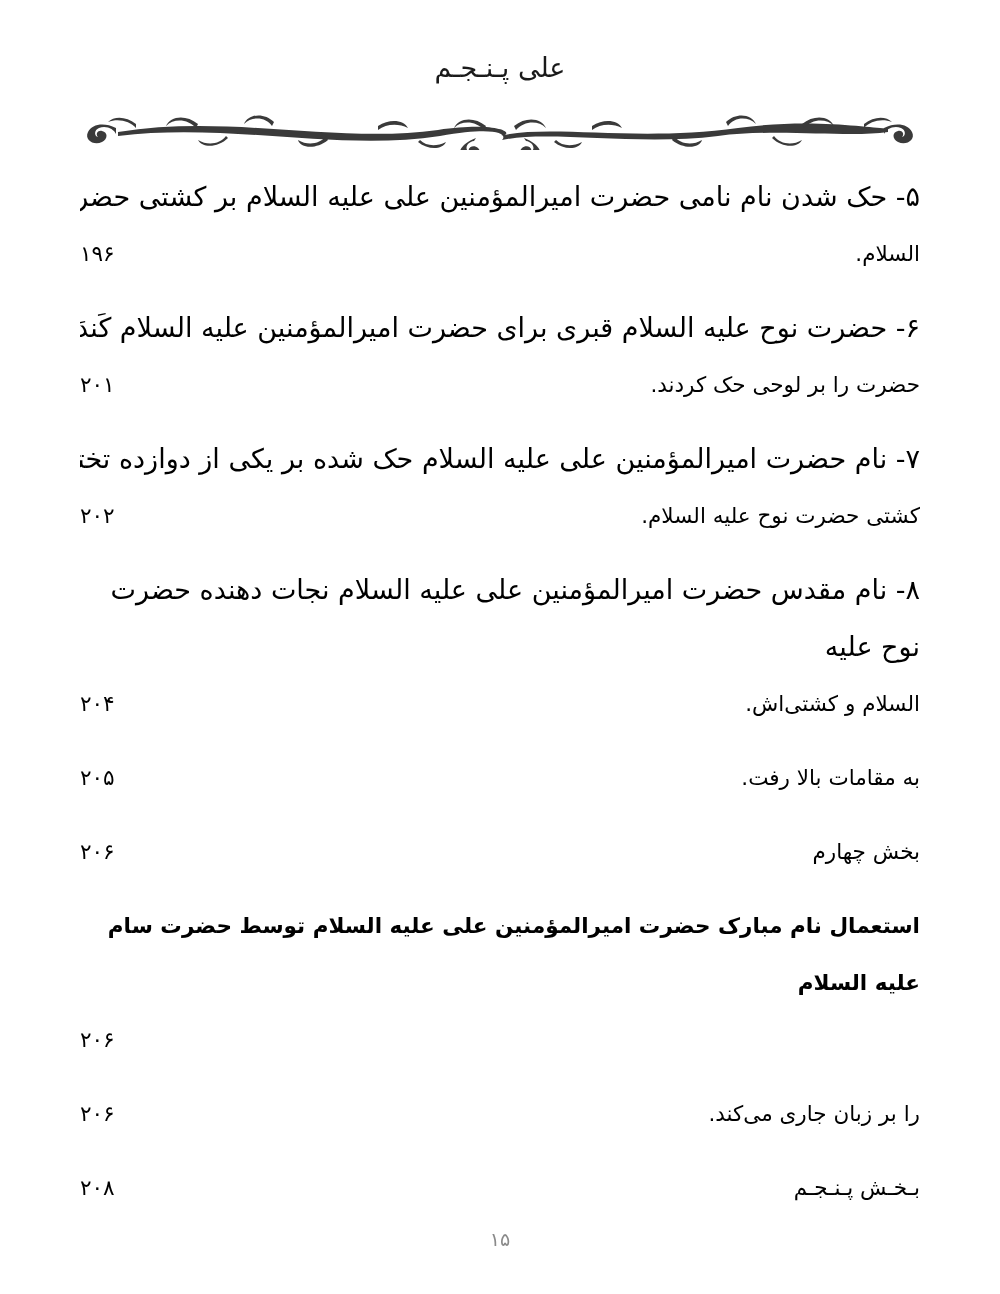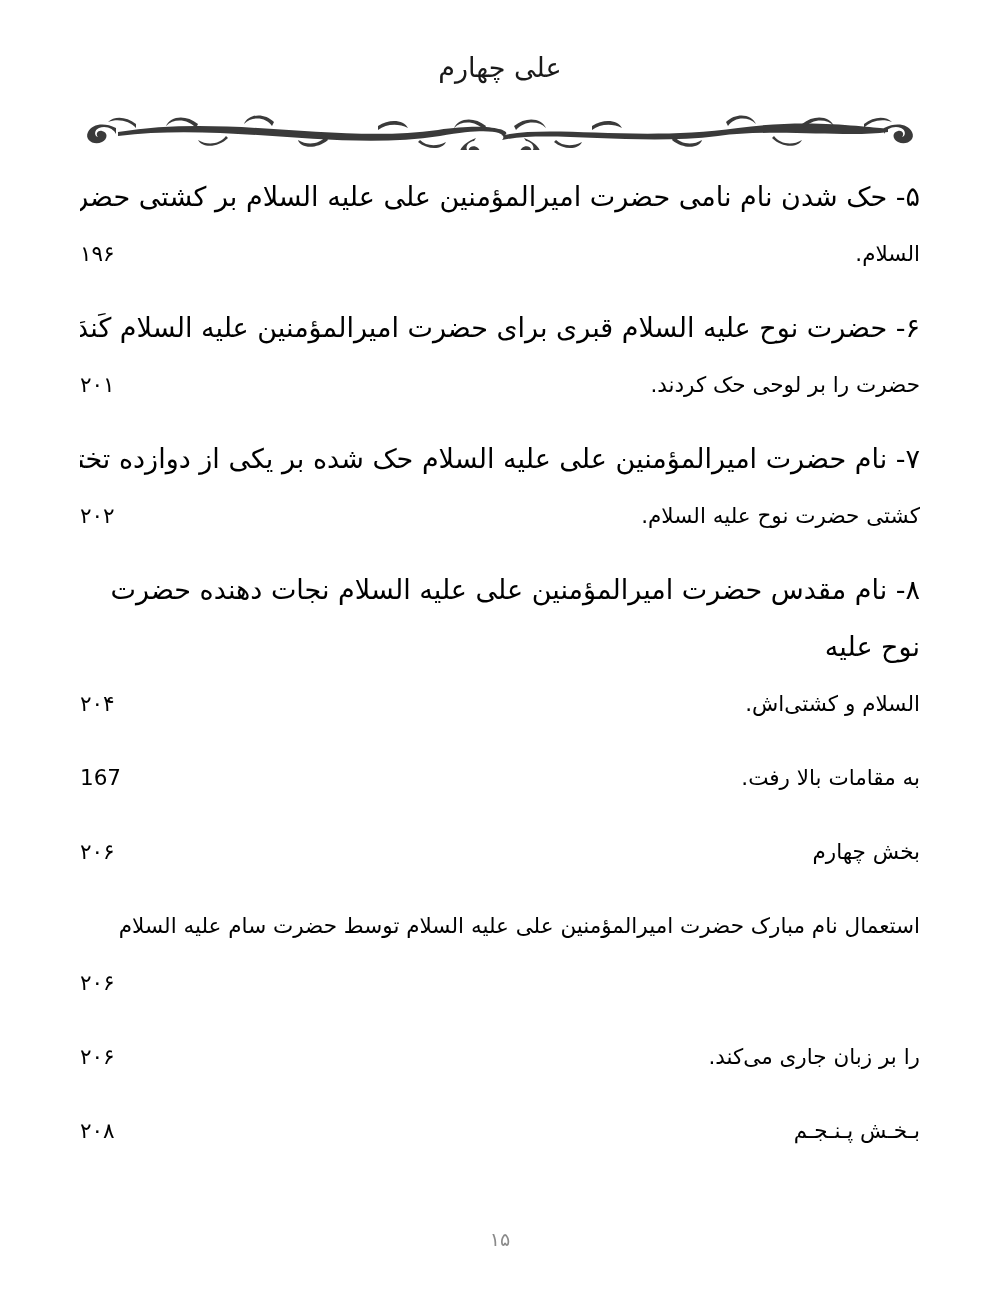--- a/index.html
+++ b/index.html
@@ -128,40 +128,40 @@
     letter-spacing: 0px;
   }
 
   .fullwidth-title {
     font-size: 21.5px;
     line-height: 57px;
     display: flex;
     justify-content: space-between;
     direction: rtl;
   }
-  .fullwidth-title > span { display:inline-block; }
+  .fullwidth-title > span { display:inline-block;font-weight:bold; }
 
   
   .footer {
     position: absolute;
     bottom: 44px;
     left: 0;
     right: 0;
     text-align: center;
     font-size: 19px;
     color: #8a8a8a;
     direction: rtl;
   }
 </style>
 </head>
 <body>
 
 <div class="page">
 
-  <div class="running-header">علی چهارم</div>
+  <div class="running-header">علی پـنـجـم</div>
 
   <div class="ornament">
     <svg viewBox="0 0 844 46" preserveAspectRatio="none" aria-hidden="true">
       <g fill="#3a3a3a">
 
         <path d="M40 28 C 150 10, 260 40, 360 26 C 420 17, 440 30, 422 32 C 470 20, 560 38, 660 24 C 740 13, 800 26, 810 24 L 810 28 C 770 34, 700 24, 640 32 C 560 42, 470 26, 424 36 C 430 30, 418 22, 362 32 C 260 48, 150 18, 40 32 Z"></path>
 
         <path d="M38 24 C 26 18, 14 20, 10 28 C 6 36, 16 42, 24 38 C 30 35, 30 28, 24 27 C 20 26, 17 30, 20 33 C 16 32, 16 26, 21 24 C 28 21, 36 25, 38 30 Z"></path>
         <path d="M58 20 C 48 12, 36 12, 30 18 C 40 14, 52 17, 58 24 Z"></path>
 
@@ -228,21 +228,21 @@
         <span class="lead-text">السلام و کشتی‌اش.</span>
         <span class="dots"></span>
         <span class="pageno">۲۰۴</span>
       </div>
     </div>
 
     <div class="entry">
       <div class="leader-row">
         <span class="lead-text">به مقامات بالا رفت.</span>
         <span class="dots"></span>
-        <span class="pageno">167</span>
+        <span class="pageno">۲۰۵</span>
       </div>
     </div>
 
     <div class="entry">
       <div class="leader-row section-head">
         <span class="lead-text">بخش چهارم</span>
         <span class="dots"></span>
         <span class="pageno">۲۰۶</span>
       </div>
     </div>

